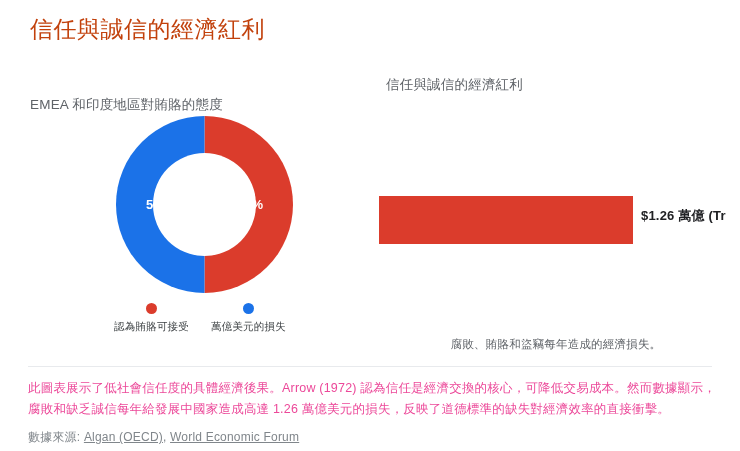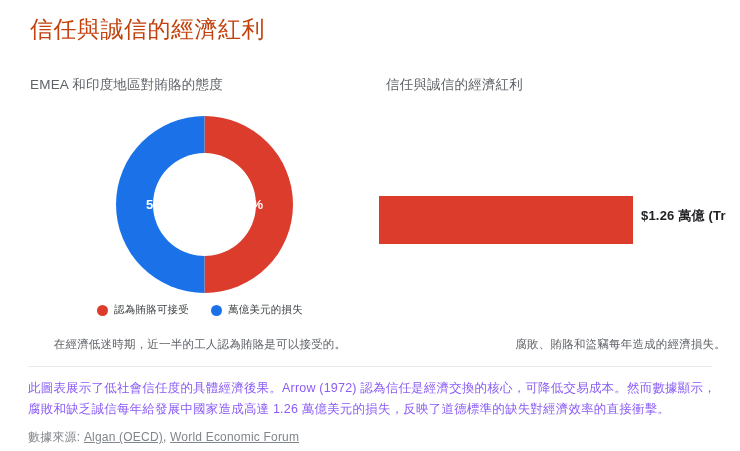--- a/index.html
+++ b/index.html
@@ -34,21 +34,21 @@
     letter-spacing: .5px;
     color: #c2410c;
     white-space: nowrap;
   }
 
   
   .panel {
     position: absolute;
     top: 76px;
   }
-  .panel-left  { left: 30px;  width: 340px; }
+  .panel-left  { left: 30px;  width: 340px; margin-top: 20px; }
   .panel-right { left: 386px; width: 340px; }
 
   .panel-title {
     font-size: 13.5px;
     font-weight: 400;
     color: #5f6368;
     letter-spacing: .2px;
     white-space: nowrap;
     margin: 0;
   }
@@ -78,20 +78,21 @@
     display: flex;
     justify-content: center;
     align-items: center;
     gap: 22px;
   }
   .legend-item {
     display: flex;
     align-items: center;
     gap: 6px;
     white-space: nowrap;
+    flex-direction: column;
   }
   .legend-dot {
     width: 11px;
     height: 11px;
     border-radius: 50%;
     flex: 0 0 auto;
   }
   .legend-text {
     font-size: 10.5px;
     color: #3c4043;
@@ -135,41 +136,41 @@
   .caption {
     position: absolute;
     top: 337px;
     font-size: 11.5px;
     color: #5f6368;
     text-align: center;
     letter-spacing: .2px;
     white-space: nowrap;
   }
   .caption-left  { left: 30px;  width: 340px; }
-  .caption-right { left: 386px; width: 340px; text-align: right; }
+  .caption-right { left: 386px; width: 340px; }
 
   
   .divider {
     position: absolute;
     left: 28px;
     top: 366px;
     width: 684px;
     height: 1px;
     background: #e8eaed;
   }
 
   
   .body-text {
     position: absolute;
     left: 28px;
     top: 378px;
     width: 690px;
     font-size: 12.5px;
     line-height: 21px;
-    color: #8b5cf6;
+    color: #ec4899;
     letter-spacing: .2px;
   }
 
   
   .source {
     position: absolute;
     left: 28px;
     top: 429px;
     font-size: 12px;
     color: #80868b;
@@ -220,21 +221,20 @@
     </div>
   </div>
 
   <div class="bar-area">
     <div class="bar-track">
       <div class="bar-fill" style="background:#DB3C2C"></div>
       <div class="bar-value">$1.26 萬億 (Tr</div>
     </div>
   </div>
 
-  <div class="caption caption-left">在經濟低迷時期，近一半的工人認為賄賂是可以接受的。</div>
   <div class="caption caption-right">腐敗、賄賂和盜竊每年造成的經濟損失。</div>
 
   <div class="divider"></div>
 
   <div class="body-text">此圖表展示了低社會信任度的具體經濟後果。Arrow (1972) 認為信任是經濟交換的核心，可降低交易成本。然而數據顯示，腐敗和缺乏誠信每年給發展中國家造成高達 1.26 萬億美元的損失，反映了道德標準的缺失對經濟效率的直接衝擊。</div>
 
   <div class="source">
     <span>數據來源: </span><span class="src-link">Algan (OECD)</span><span>, </span><span class="src-link">World Economic Forum</span>
   </div>
 

